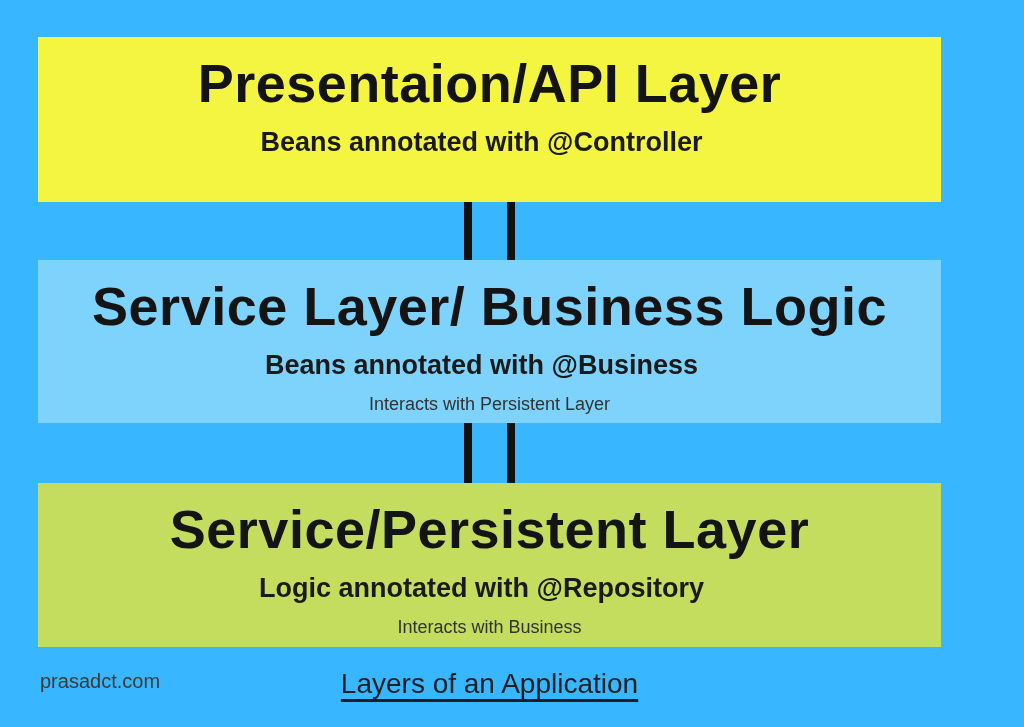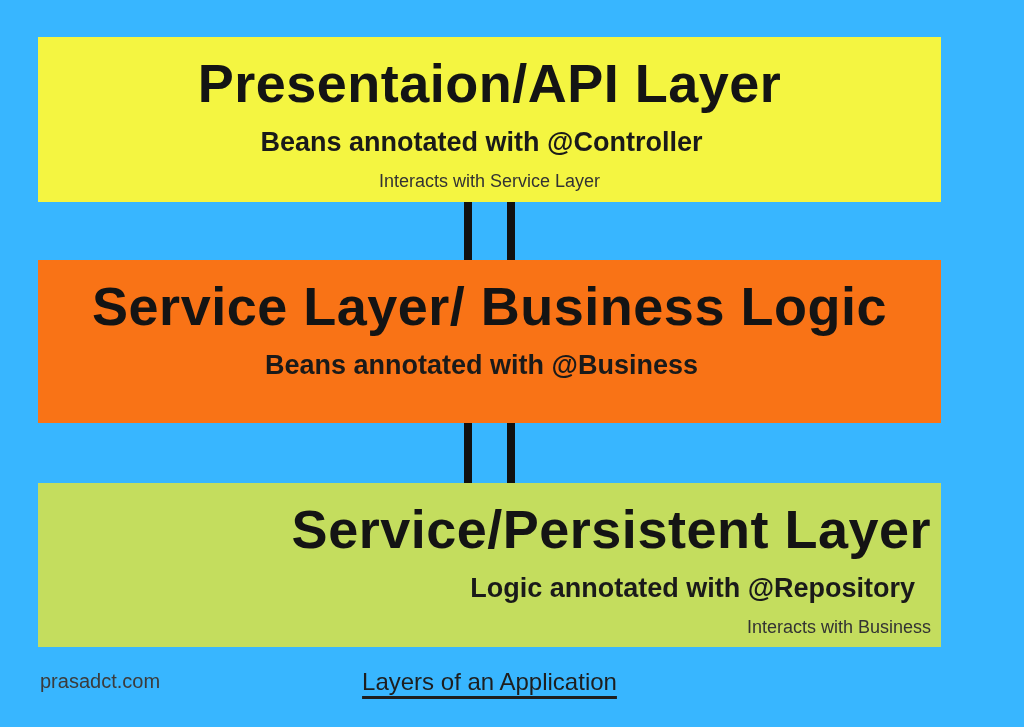--- a/index.html
+++ b/index.html
@@ -80,56 +80,56 @@
   }
   .site-credit {
     position: absolute;
     left: 2px; top: 2px;
     font-size: 20px;
     color: #3b3b3b;
   }
   .footer-title {
     display: block;
     text-align: center;
-    font-size: 24px;
+    font-size: 28px;
     color: #1e1e1e;
     text-decoration: underline;
     text-decoration-thickness: 3px;
     text-underline-offset: 6px;
   }
 </style>
 </head>
 <body>
 
 <div class="canvas" style="background-color: rgb(56, 182, 255);">
 
   <div class="stack">
 
     <section class="layer layer-1" style="background-color: rgb(244, 245, 65);">
       <h1>Presentaion/API Layer</h1>
       <h2>Beans annotated with @Controller</h2>
-      <p>Interacts with Service Layer</p>
     </section>
 
     <div class="connector connector-1">
       <span class="vline" style="background-color: rgb(17, 17, 17);"></span>
       <span class="vline" style="background-color: rgb(17, 17, 17);"></span>
     </div>
 
-    <section class="layer layer-2" style="background-color: #f97316;">
+    <section class="layer layer-2" style="background-color: #7dd3fc;">
       <h1>Service Layer/ Business Logic</h1>
       <h2>Beans annotated with @Business</h2>
+      <p>Interacts with Persistent Layer</p>
     </section>
 
     <div class="connector connector-2">
       <span class="vline" style="background-color: rgb(17, 17, 17);"></span>
       <span class="vline" style="background-color: rgb(17, 17, 17);"></span>
     </div>
 
-    <section class="layer layer-3" style="background-color: rgb(196, 221, 94); align-items: flex-end;">
+    <section class="layer layer-3" style="background-color: rgb(196, 221, 94);">
       <h1>Service/Persistent Layer</h1>
       <h2>Logic annotated with @Repository</h2>
       <p>Interacts with Business</p>
     </section>
 
   </div>
 
   <div class="footer">
     <span class="site-credit">prasadct.com</span>
     <span class="footer-title">Layers of an Application</span>

